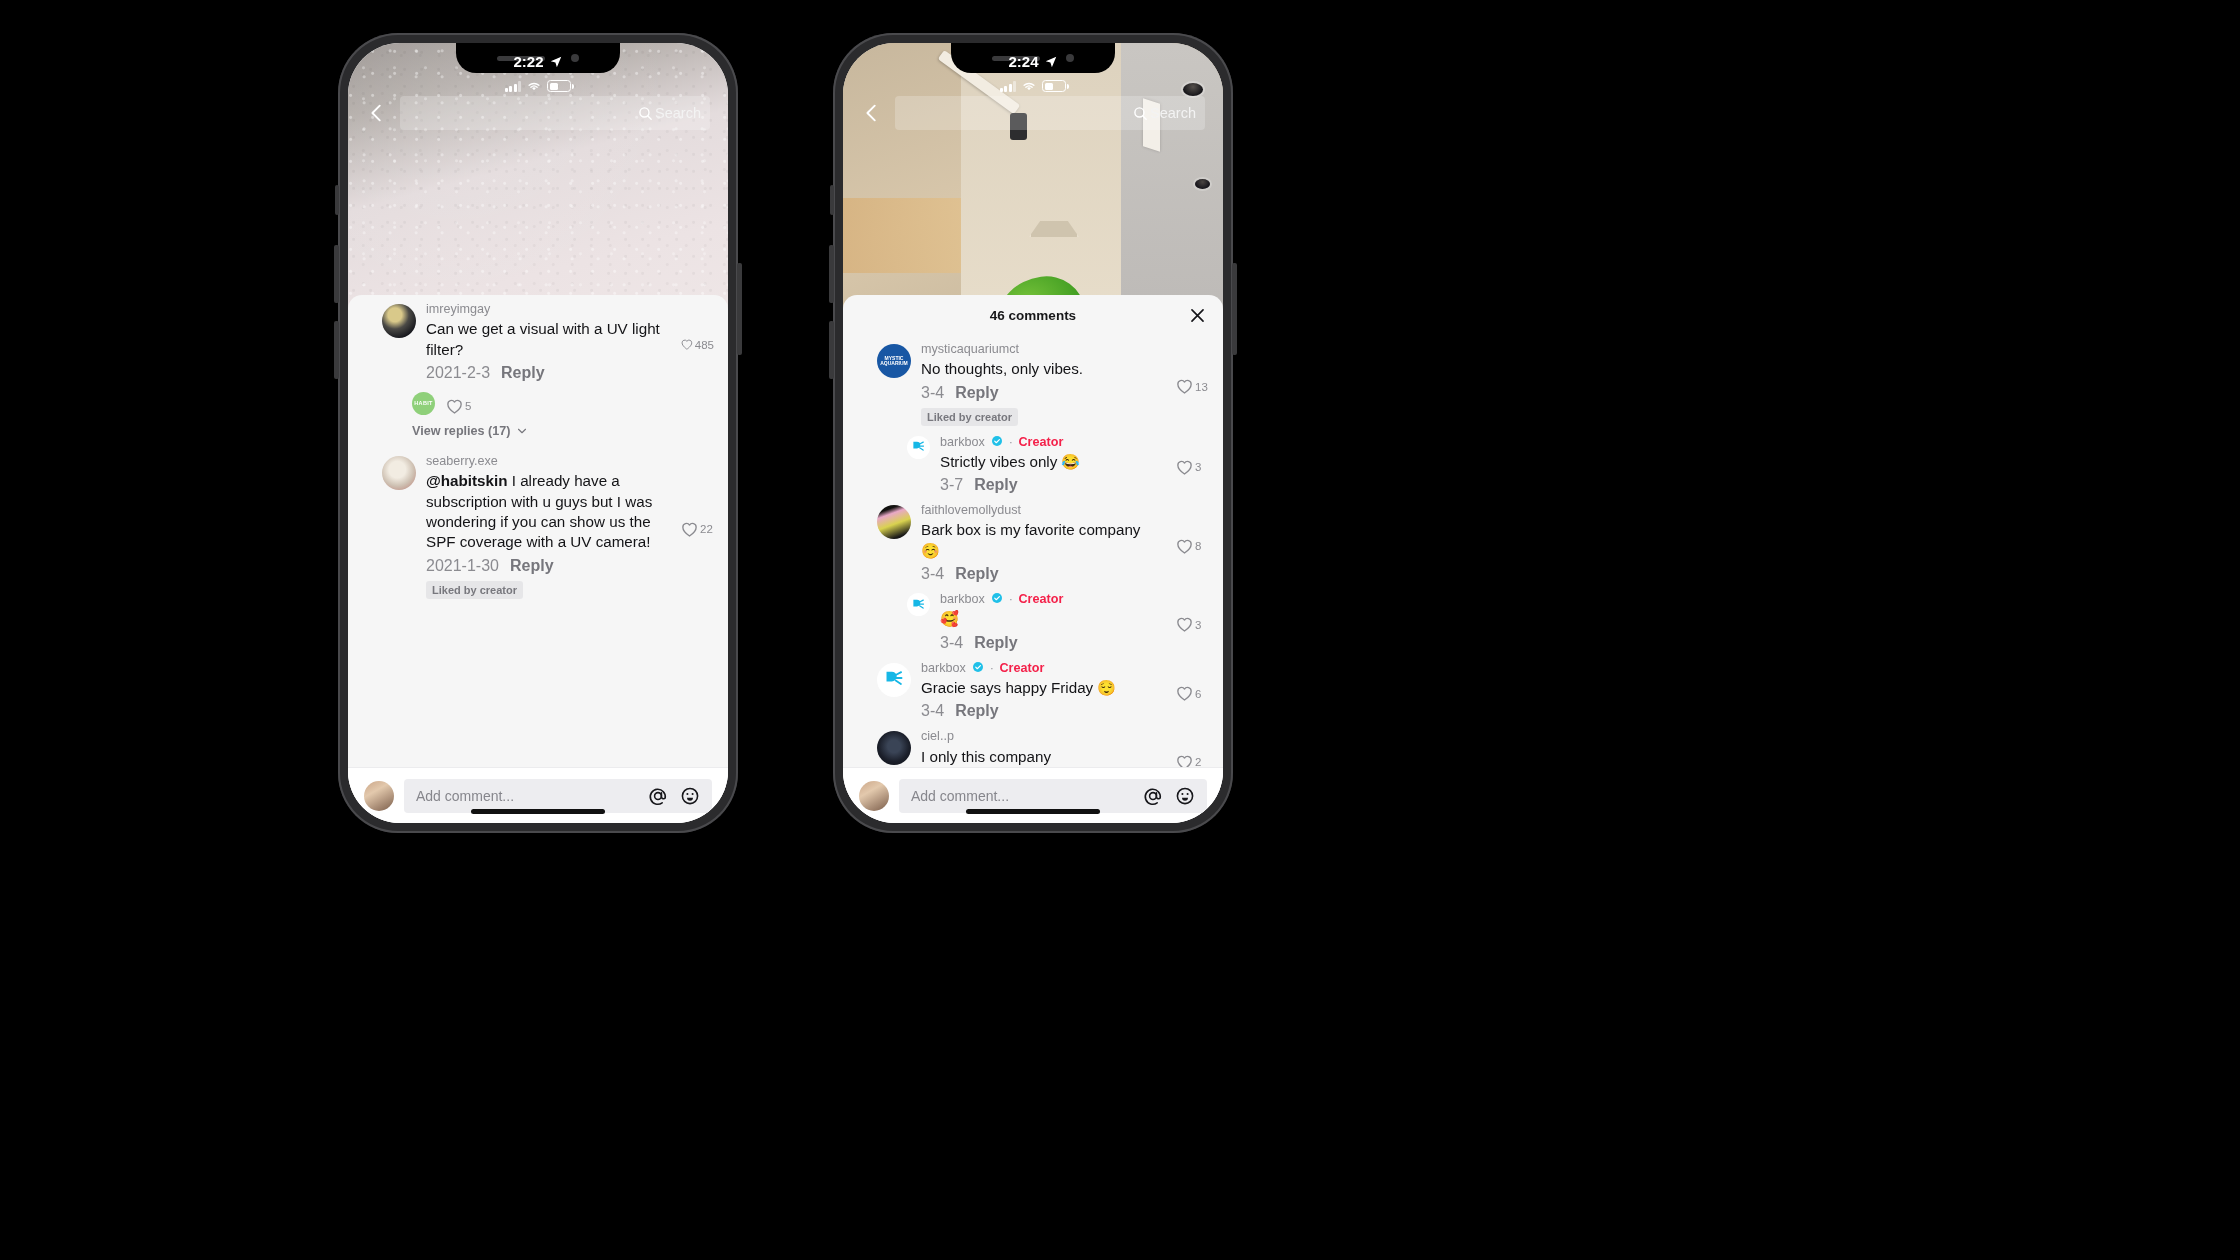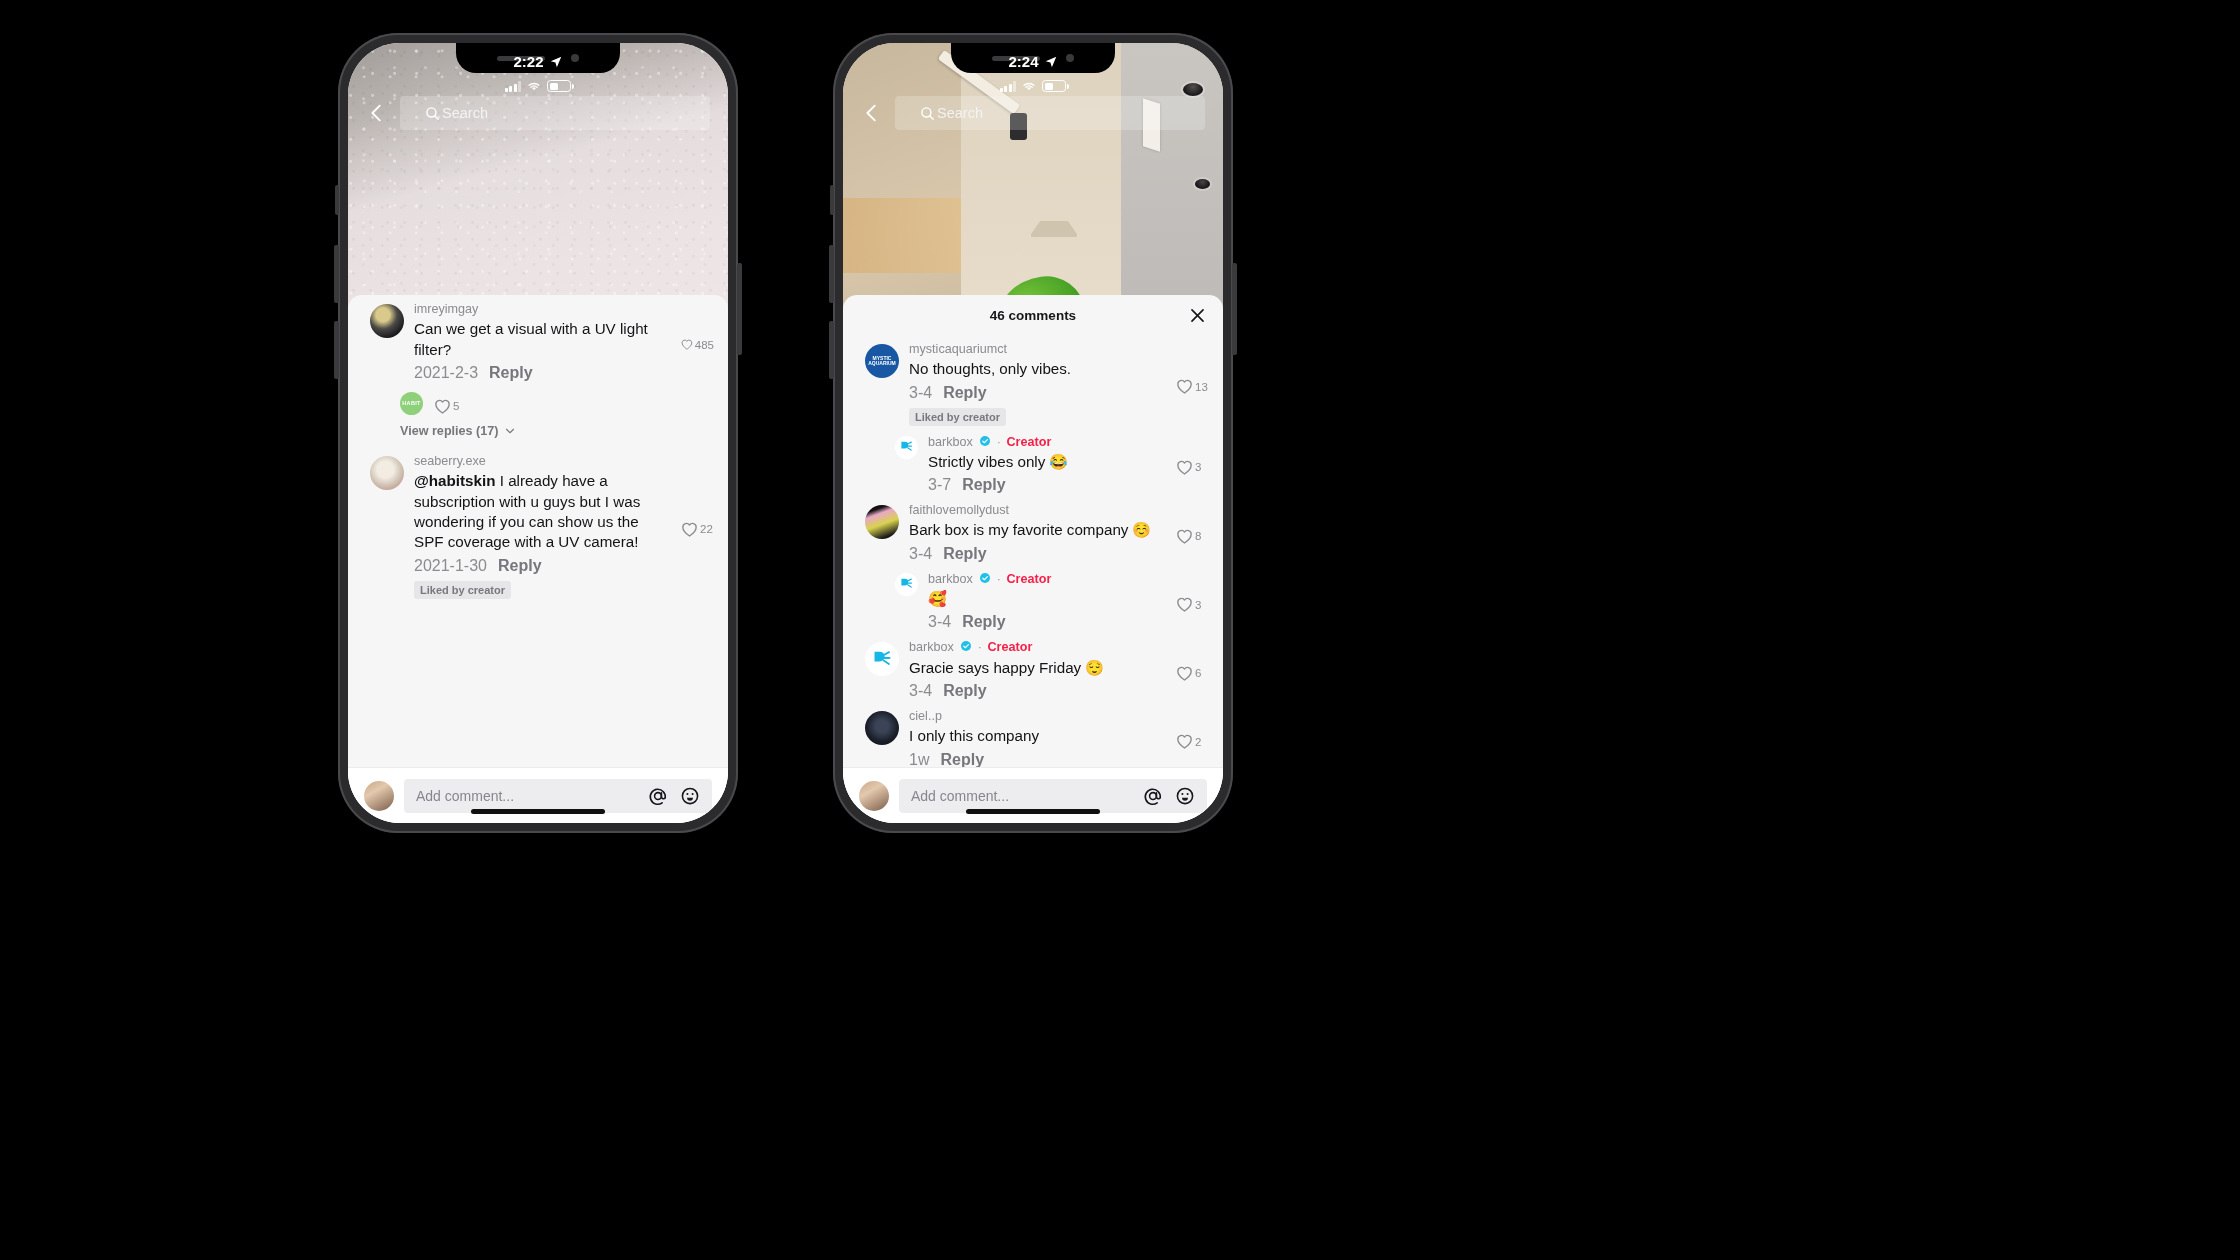--- a/index.html
+++ b/index.html
@@ -128,39 +128,39 @@
 
   
   .searchrow {
     position: absolute; left: 0; top: 50px; width: 380px; height: 40px;
     z-index: 44; display: flex; align-items: center; padding: 0 18px; gap: 12px;
   }
   .back-chevron { width: 22px; height: 22px; flex: none; }
   .searchbox {
     flex: 1; height: 34px; border-radius: 4px;
     background: rgba(255,255,255,0.22);
-    display: flex; align-items: center; gap: 1px; padding: 0 24px;
-    color: #f3f3f3; font-size: 14.5px;
+    display: flex; align-items: center; gap: 1px; padding: 0 9px;
+    color: #f3f3f3; font-size: 14.5px; justify-content: flex-end;
   }
   .searchbox .sq { width: 17px; height: 17px; flex:none; }
 
   
   .sheet {
     position: absolute; left: 0; top: 252px; width: 380px; height: 528px;
     background: #f6f6f6; border-radius: 14px 14px 0 0;
     display: flex; flex-direction: column; overflow: hidden; z-index: 20;
   }
   .sheet-header {
     position: relative; height: 40px; flex: none;
     display: flex; align-items: center; justify-content: center;
     font-size: 13.5px; font-weight: bold; color: #171719;
   }
   .close-x { position: absolute; right: 16px; top: 11px; width: 19px; height: 19px; }
 
-  .comments { flex: 1; overflow: hidden; padding: 0 0 2px 4px; }
+  .comments { flex: 1; overflow: hidden; padding: 0 0 2px 16px; }
 
   .comment { display: flex; padding: 5px 14px 2px 18px; gap: 10px; position: relative; }
   .comment.reply { padding-left: 48px; }
 
   .avatar { flex: none; border-radius: 50%; overflow: hidden; }
   .avatar.lg { width: 34px; height: 34px; margin-top: 4px; }
   .avatar.sm { width: 23px; height: 23px; margin-top: 3px; }
 
   .cbody { flex: 1; min-width: 0; padding-right: 6px; }
   .cname { font-size: 12.6px; color: #8b8b90; line-height: 1.45; }

